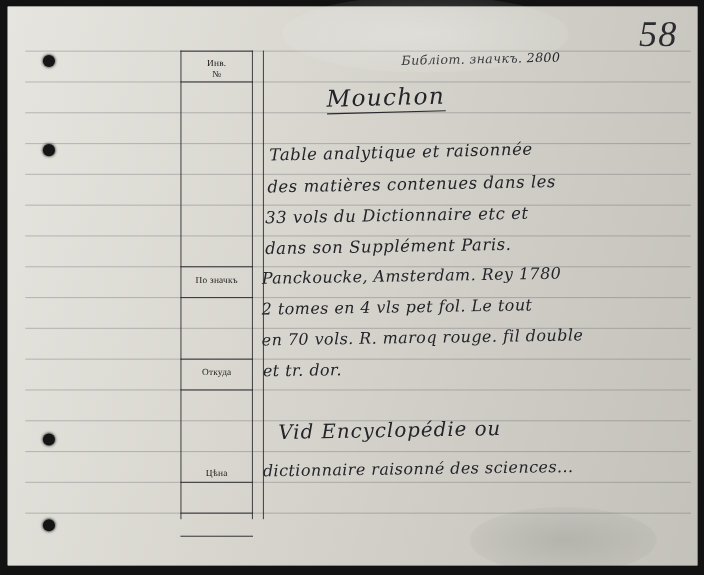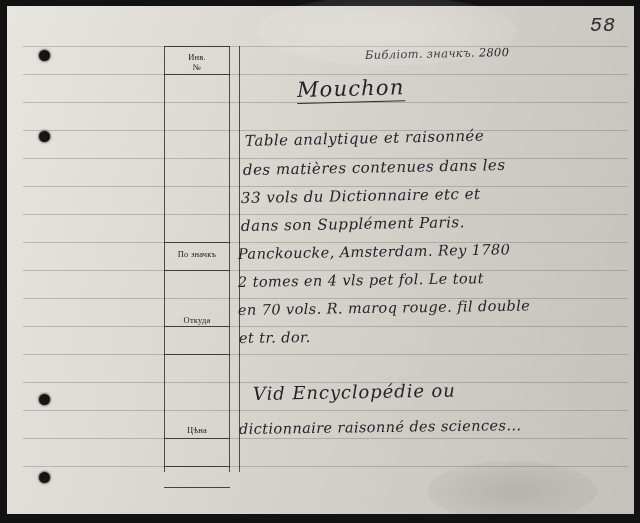--- a/index.html
+++ b/index.html
@@ -136,23 +136,23 @@
   }
   .hand.h-sub2 {
     font-size: 14.5px;
     letter-spacing: 0.4px;
   }
 
   .corner-num {
     position: absolute;
     right: 18px;
     top: 8px;
-    font-family: Liberation Mono, monospace;
+    font-family: Liberation Serif, serif;
     font-style: italic;
-    font-size: 20px;
+    font-size: 33px;
     color: #2b2b30;
     letter-spacing: 1px;
   }
 
   .smudge {
     position: absolute;
     border-radius: 50%;
     pointer-events: none;
   }
 </style>
@@ -203,21 +203,21 @@
 
     <div class="col-label two-line" style="top:46px">
       <div>Инв.</div>
       <div>№</div>
     </div>
 
     <div class="col-label" style="top:243px">
       <span>По значкъ</span>
     </div>
 
-    <div class="col-label" style="top:309px">
+    <div class="col-label" style="top:327px">
       <span>Откуда</span>
     </div>
 
     <div class="col-label" style="top:419px">
       <span>Цѣна</span>
     </div>
 
     <div class="hole" style="left:32px; top:44px"></div>
     <div class="hole" style="left:32px; top:125px"></div>
     <div class="hole" style="left:32px; top:388px"></div>

